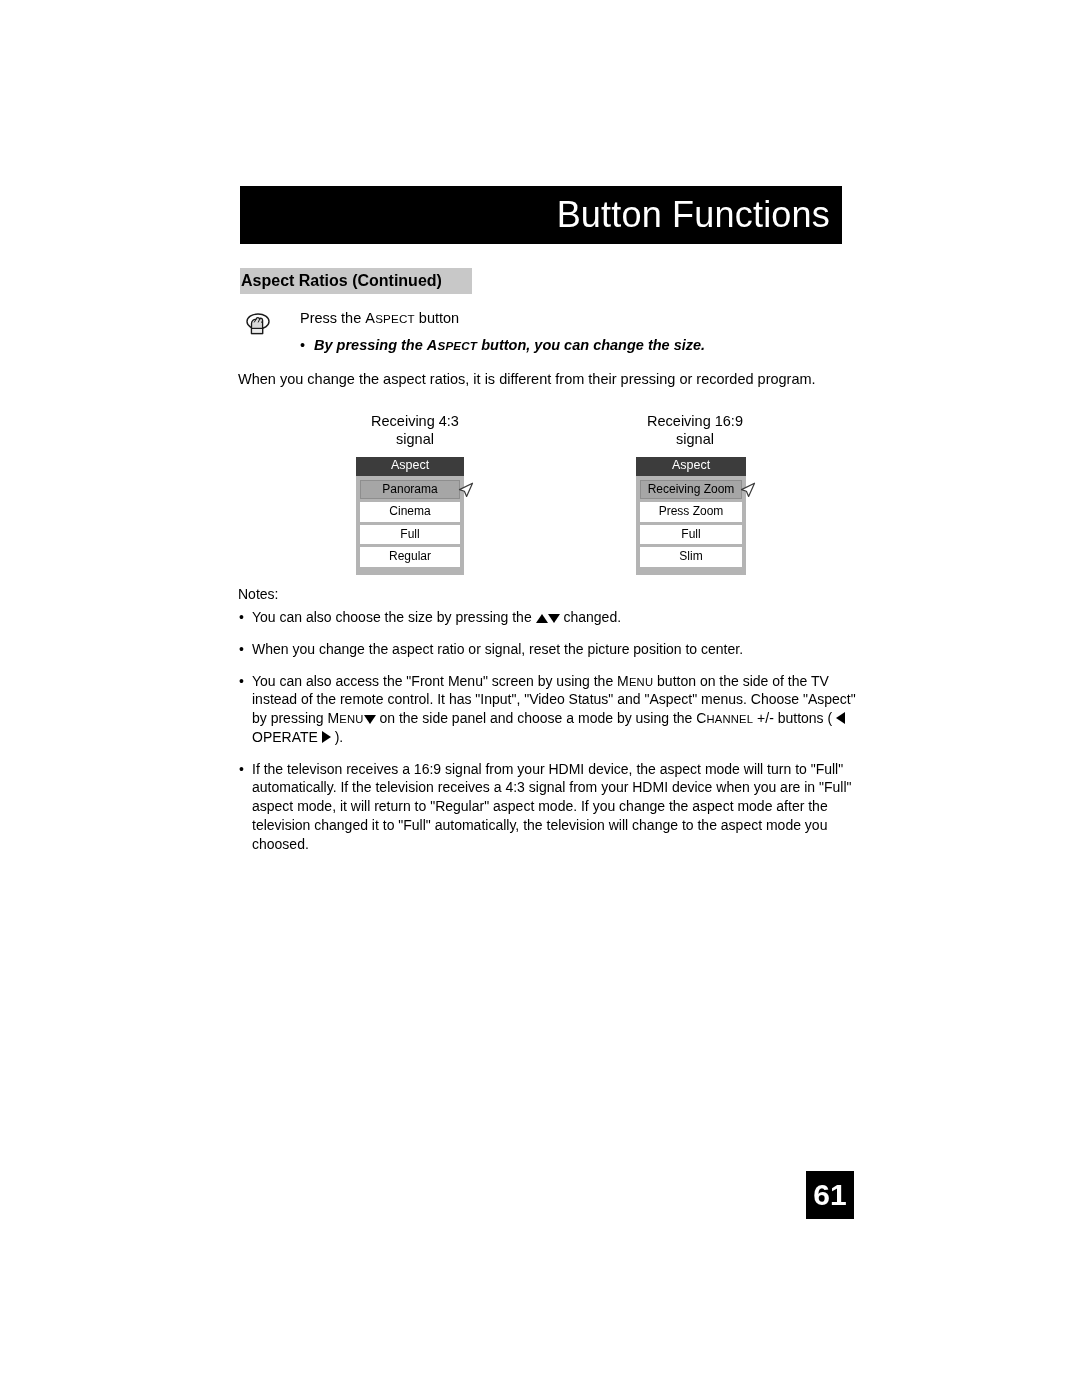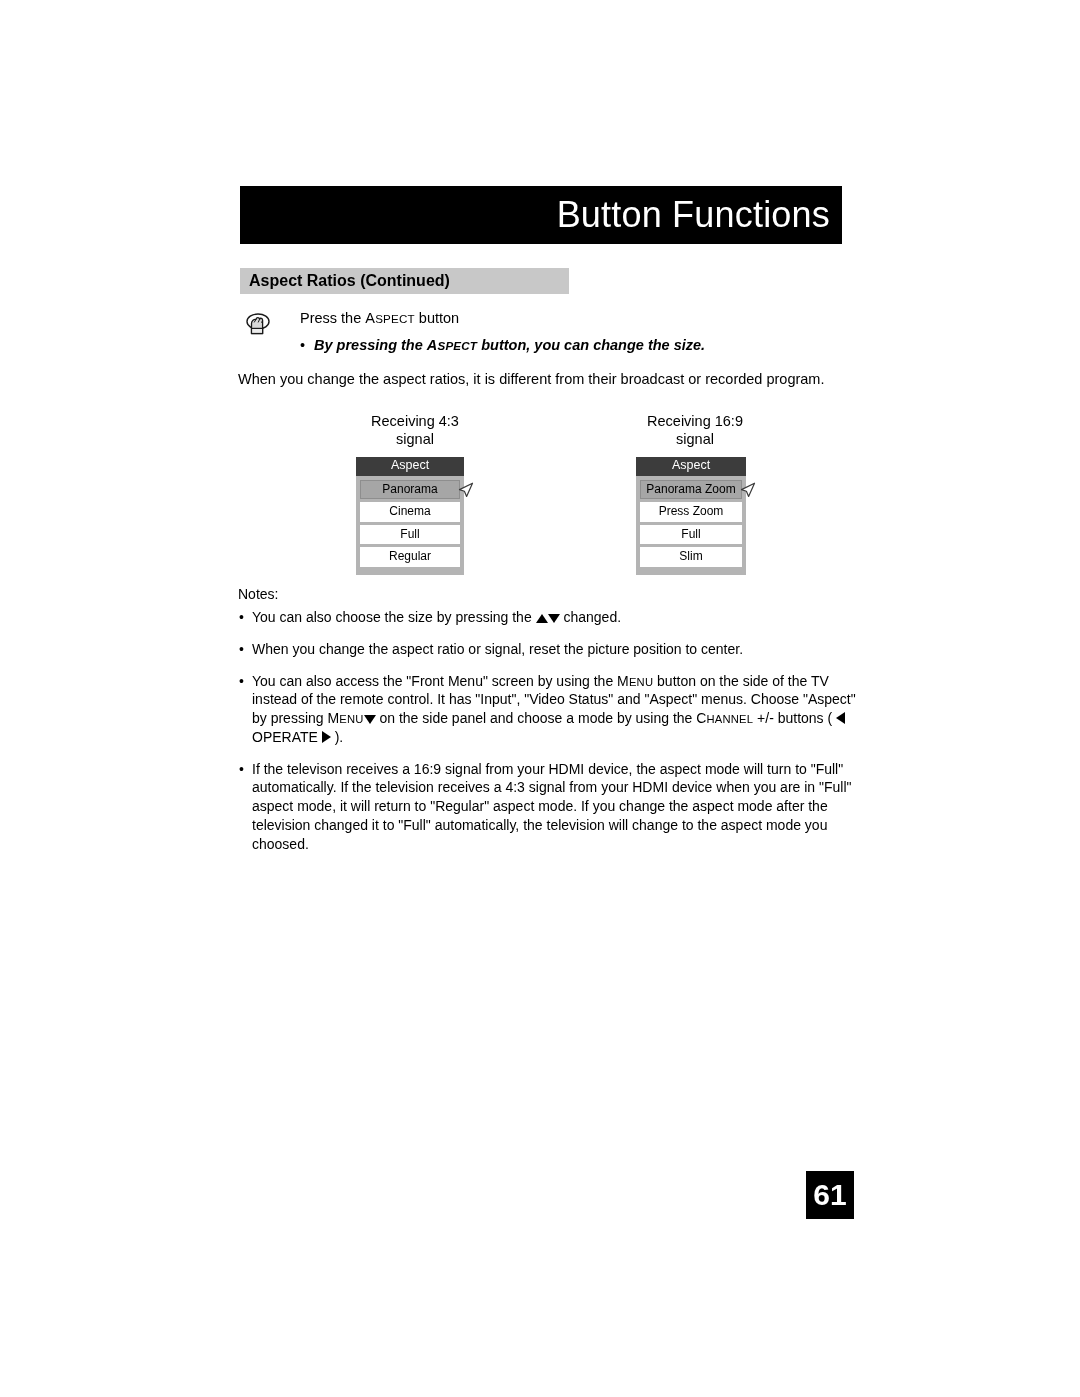--- a/index.html
+++ b/index.html
@@ -41,27 +41,27 @@
     font-weight: normal;
     letter-spacing: 0.2px;
     line-height: 1;
   }
 
   
   .section-band {
     position: absolute;
     left: 240px;
     top: 268px;
-    width: 329px;
+    width: 232px;
     height: 26px;
     background: #c8c8c8;
     display: flex;
     align-items: center;
     box-sizing: border-box;
-    padding-left: 9px;
+    padding-left: 1px;
   }
   .section-band .section-text {
     font-size: 16px;
     font-weight: bold;
     color: #000000;
     line-height: 1;
   }
 
   
   .press-block {
@@ -275,21 +275,21 @@
 
     <div class="press-line">
       <span>Press the </span><span class="smallcaps"><span class="cap1">A</span>SPECT</span><span> button</span>
     </div>
 
     <div class="italic-line">
       <span class="bullet-dot">•</span><span>By pressing the </span><span class="smallcaps"><span class="cap1">A</span>SPECT</span><span> button, you can change the size.</span>
     </div>
   </div>
 
-  <div class="intro-para">When you change the aspect ratios, it is different from their broadcast or recorded program.</div>
+  <div class="intro-para">When you change the aspect ratios, it is different from their pressing or recorded program.</div>
 
   <div class="diagram">
 
     <div class="diagram-col left">
       <div class="signal-label">
         <span>Receiving 4:3</span>
         <span class="l2">signal</span>
       </div>
       <div class="aspect-menu">
         <div class="menu-title">Aspect</div>
@@ -305,21 +305,21 @@
       </div>
     </div>
 
     <div class="diagram-col right">
       <div class="signal-label">
         <span>Receiving 16:9</span>
         <span class="l2">signal</span>
       </div>
       <div class="aspect-menu wide">
         <div class="menu-title">Aspect</div>
-        <div class="menu-item selected">Panorama Zoom</div>
+        <div class="menu-item selected">Receiving Zoom</div>
         <div class="menu-item">Press Zoom</div>
         <div class="menu-item">Full</div>
         <div class="menu-item">Slim</div>
         <span class="cursor-arrow">
           <svg viewBox="0 0 16 19" width="16" height="19" aria-hidden="true">
             <path d="M14.5 2.2 L1.5 8.6 L6.4 10.2 L8.6 15.4 Z" fill="#ffffff" stroke="#3a3a3a" stroke-width="1.2" stroke-linejoin="round"></path>
           </svg>
         </span>
       </div>
     </div>

